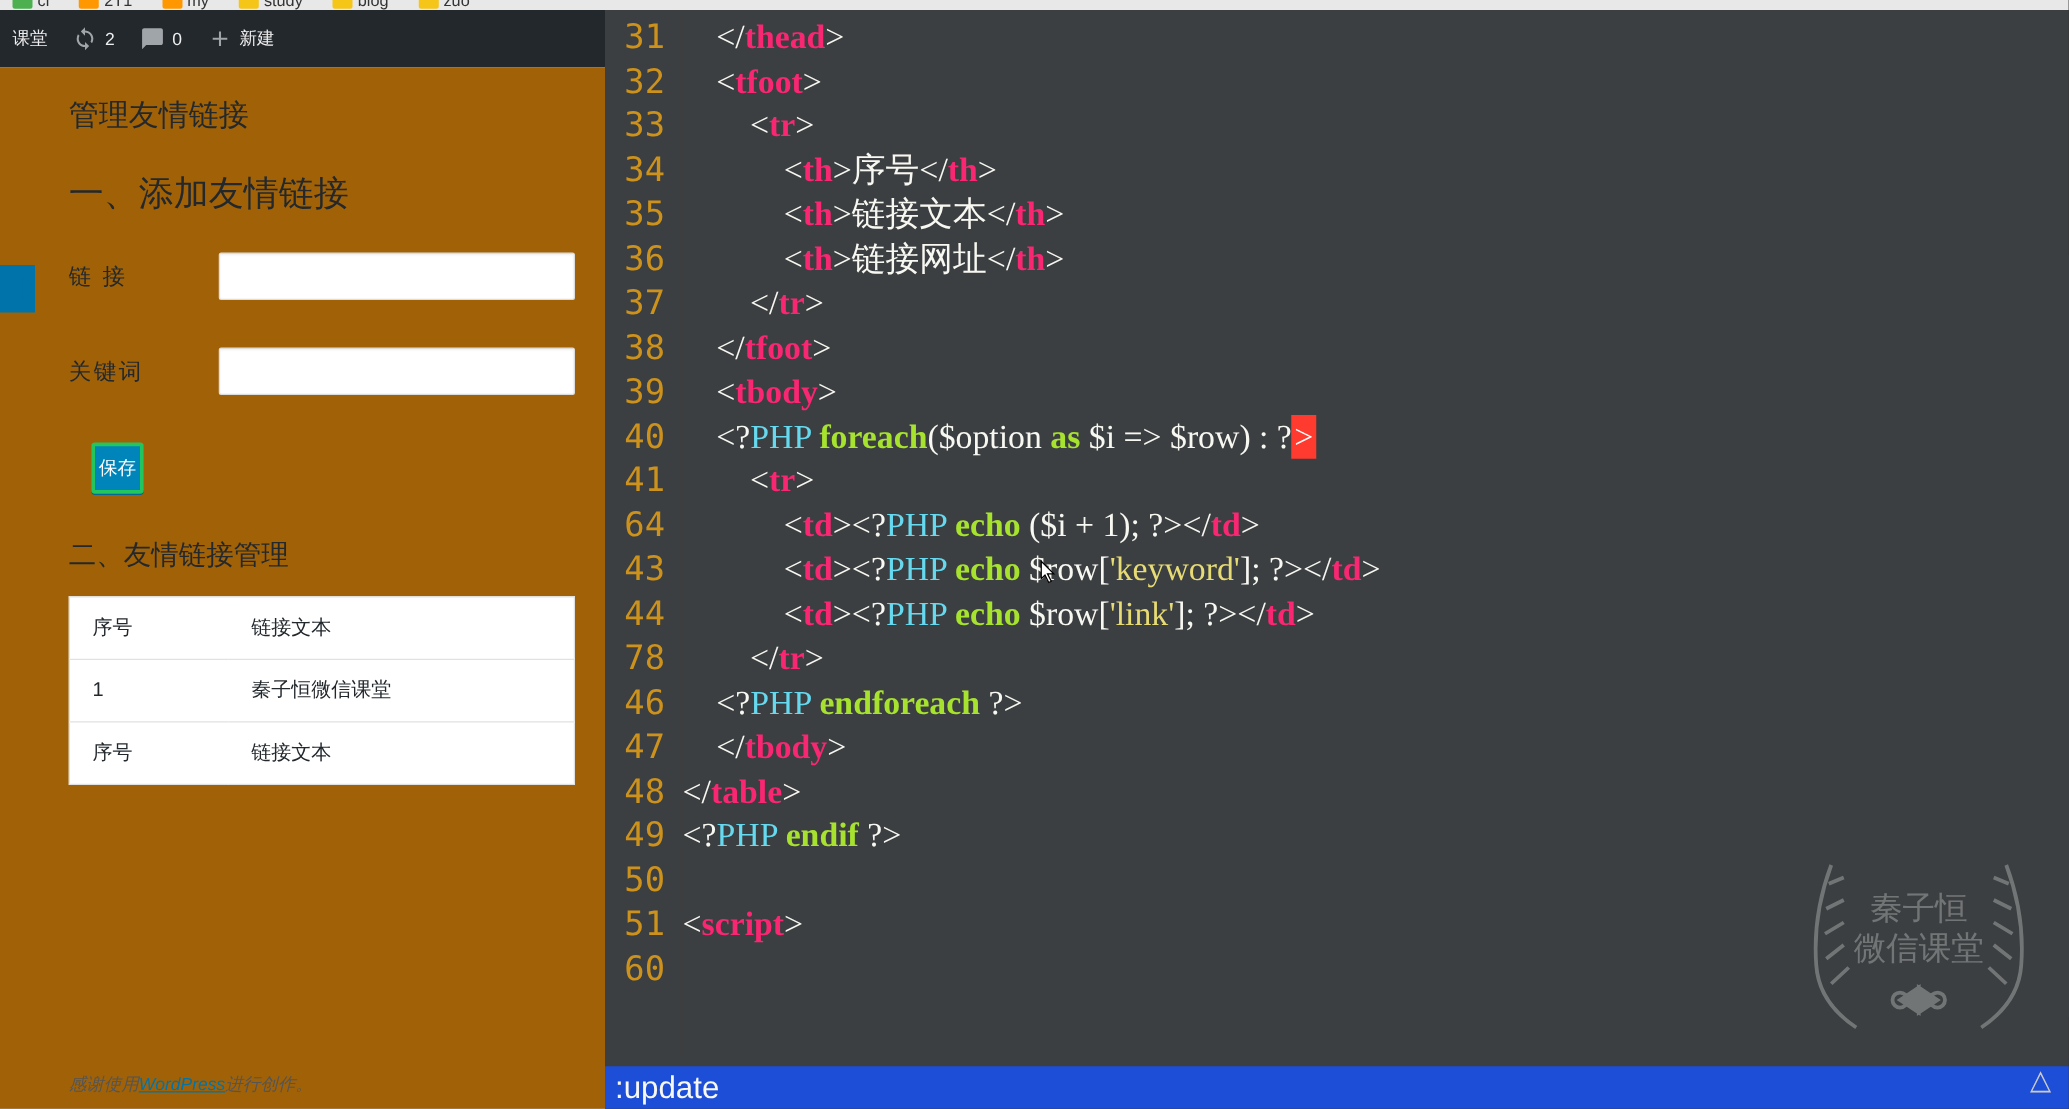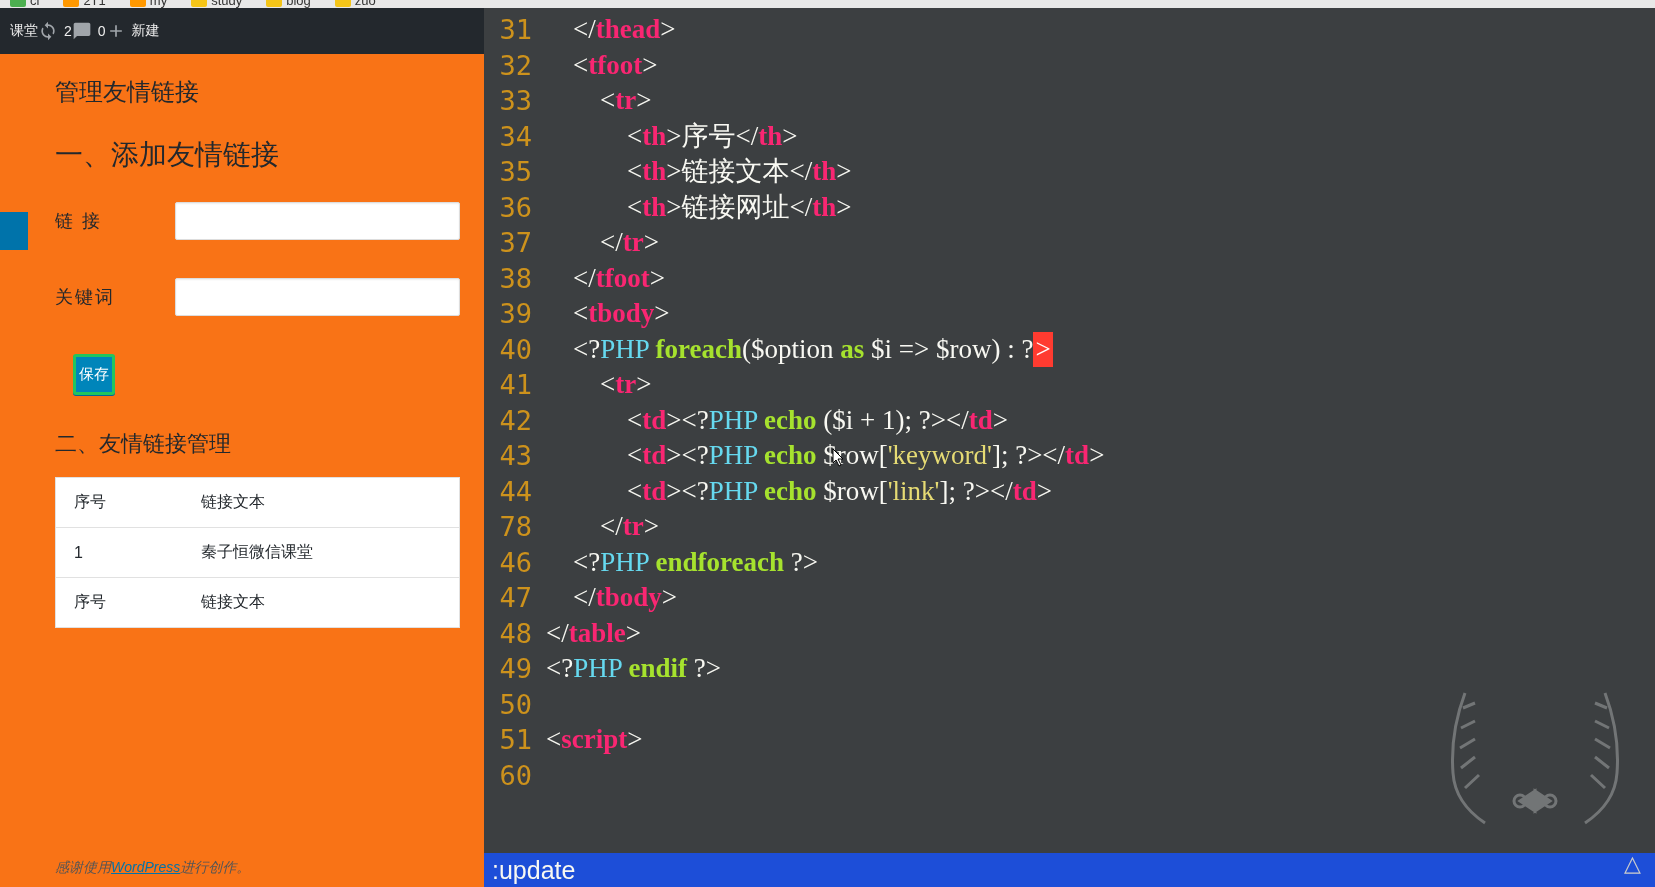--- a/index.html
+++ b/index.html
@@ -9,30 +9,30 @@
 .bookmark-bar { height: 8px; background: #e8e8e8; padding: 0 10px; display: flex; align-items: flex-end; gap: 24px; overflow: hidden; }
 .bookmark-item { display: flex; align-items: center; gap: 4px; font-size: 13px; color: #333; white-space: nowrap; }
 .folder-icon { width: 16px; height: 13px; background: #f5c518; border-radius: 2px; display: inline-block; }
 .folder-icon.orange { background: #ff9800; }
 .folder-icon.green { background: #4caf50; }
 
 
 .left-panel { position: absolute; left: 0; top: 8px; width: 484px; height: 879px; background: #f1f1f1; display: flex; flex-direction: column; }
 
 
-.wp-admin-bar { height: 46px; background: #23282d; color: #eee; display: flex; align-items: center; padding: 0 10px; font-size: 14px; }
+.wp-admin-bar { height: 46px; background: #23282d; color: #eee; display: flex; align-items: center; padding: 0 10px; font-size: 14px; gap: 20px; }
 .wp-admin-bar .item { display: flex; align-items: center; gap: 6px; cursor: pointer; }
 .wp-icon { width: 20px; height: 20px; fill: #a0a5aa; }
 
 
 .sidebar-nub { position: absolute; left: 0; top: 204px; width: 28px; height: 38px; background: #0073aa; }
 .sidebar-nub::after { content: ''; position: absolute; right: -10px; top: 9px; border: 10px solid transparent; border-left-color: #0073aa; }
 
 
-.wp-content { padding: 22px 24px 10px 55px; flex: 1; background: #f97316; }
+.wp-content { padding: 22px 24px 10px 55px; flex: 1; background: #a16207; }
 .page-title { font-size: 24px; font-weight: 400; color: #23282d; margin-bottom: 28px; }
 .section-title { font-size: 28px; font-weight: 400; color: #23282d; margin-bottom: 28px; }
 
 .form-row { display: flex; align-items: center; margin-bottom: 38px; }
 .form-label { width: 120px; font-size: 18px; color: #23282d; letter-spacing: 2px; }
 .form-input { flex: 1; height: 38px; border: 1px solid #ddd; background: #fff; padding: 0 8px; font-size: 15px; border-radius: 2px; box-shadow: inset 0 1px 2px rgba(0,0,0,.07); }
 
 .btn-save { display: inline-block; padding: 8px 3px; background: #0085ba; color: #fff; border: 3px solid #22c55e; border-radius: 3px; font-size: 15px; cursor: pointer; margin-left: 18px; margin-bottom: 34px; box-shadow: 0 1px 0 #006799; }
 
 .link-table { width: 100%; border-collapse: collapse; background: #fff; border: 1px solid #e1e1e1; }
@@ -175,21 +175,21 @@
       <div class="code-line">32</div>
       <div class="code-line">33</div>
       <div class="code-line">34</div>
       <div class="code-line">35</div>
       <div class="code-line">36</div>
       <div class="code-line">37</div>
       <div class="code-line">38</div>
       <div class="code-line">39</div>
       <div class="code-line">40</div>
       <div class="code-line">41</div>
-      <div class="code-line">42</div>
+      <div class="code-line">64</div>
       <div class="code-line">43</div>
       <div class="code-line">44</div>
       <div class="code-line">78</div>
       <div class="code-line">46</div>
       <div class="code-line">47</div>
       <div class="code-line">48</div>
       <div class="code-line">49</div>
       <div class="code-line">50</div>
       <div class="code-line">51</div>
       <div class="code-line">60</div>
@@ -207,17 +207,21 @@
     <g stroke="#fff" stroke-width="3" fill="none">
       <path d="M30 20 Q15 60 18 100 Q20 130 50 150"></path>
       <path d="M170 20 Q185 60 182 100 Q180 130 150 150"></path>
       <path d="M28 35 L40 30 M26 55 L40 48 M25 75 L40 66 M26 95 L40 84 M30 115 L44 102"></path>
       <path d="M172 35 L160 30 M174 55 L160 48 M175 75 L160 66 M174 95 L160 84 M170 115 L156 102"></path>
       <path d="M85 128 L100 118 L100 138 Z M115 128 L100 118 L100 138 Z" fill="#fff"></path>
       <circle cx="85" cy="128" r="6"></circle>
         <circle cx="115" cy="128" r="6"></circle>
     </g>
   </svg>
+  <div class="watermark-text">
+    <div>秦子恒</div>
+    <div>微信课堂</div>
+  </div>
 </div>
 
 <svg class="cursor-arrow" viewBox="0 0 14 20">
     <path fill="#fff" stroke="#000" d="M1 1 L1 15 L4 12 L7 18 L9 17 L6 11 L11 11 Z"></path>
   </svg>
 
 </body></html>

